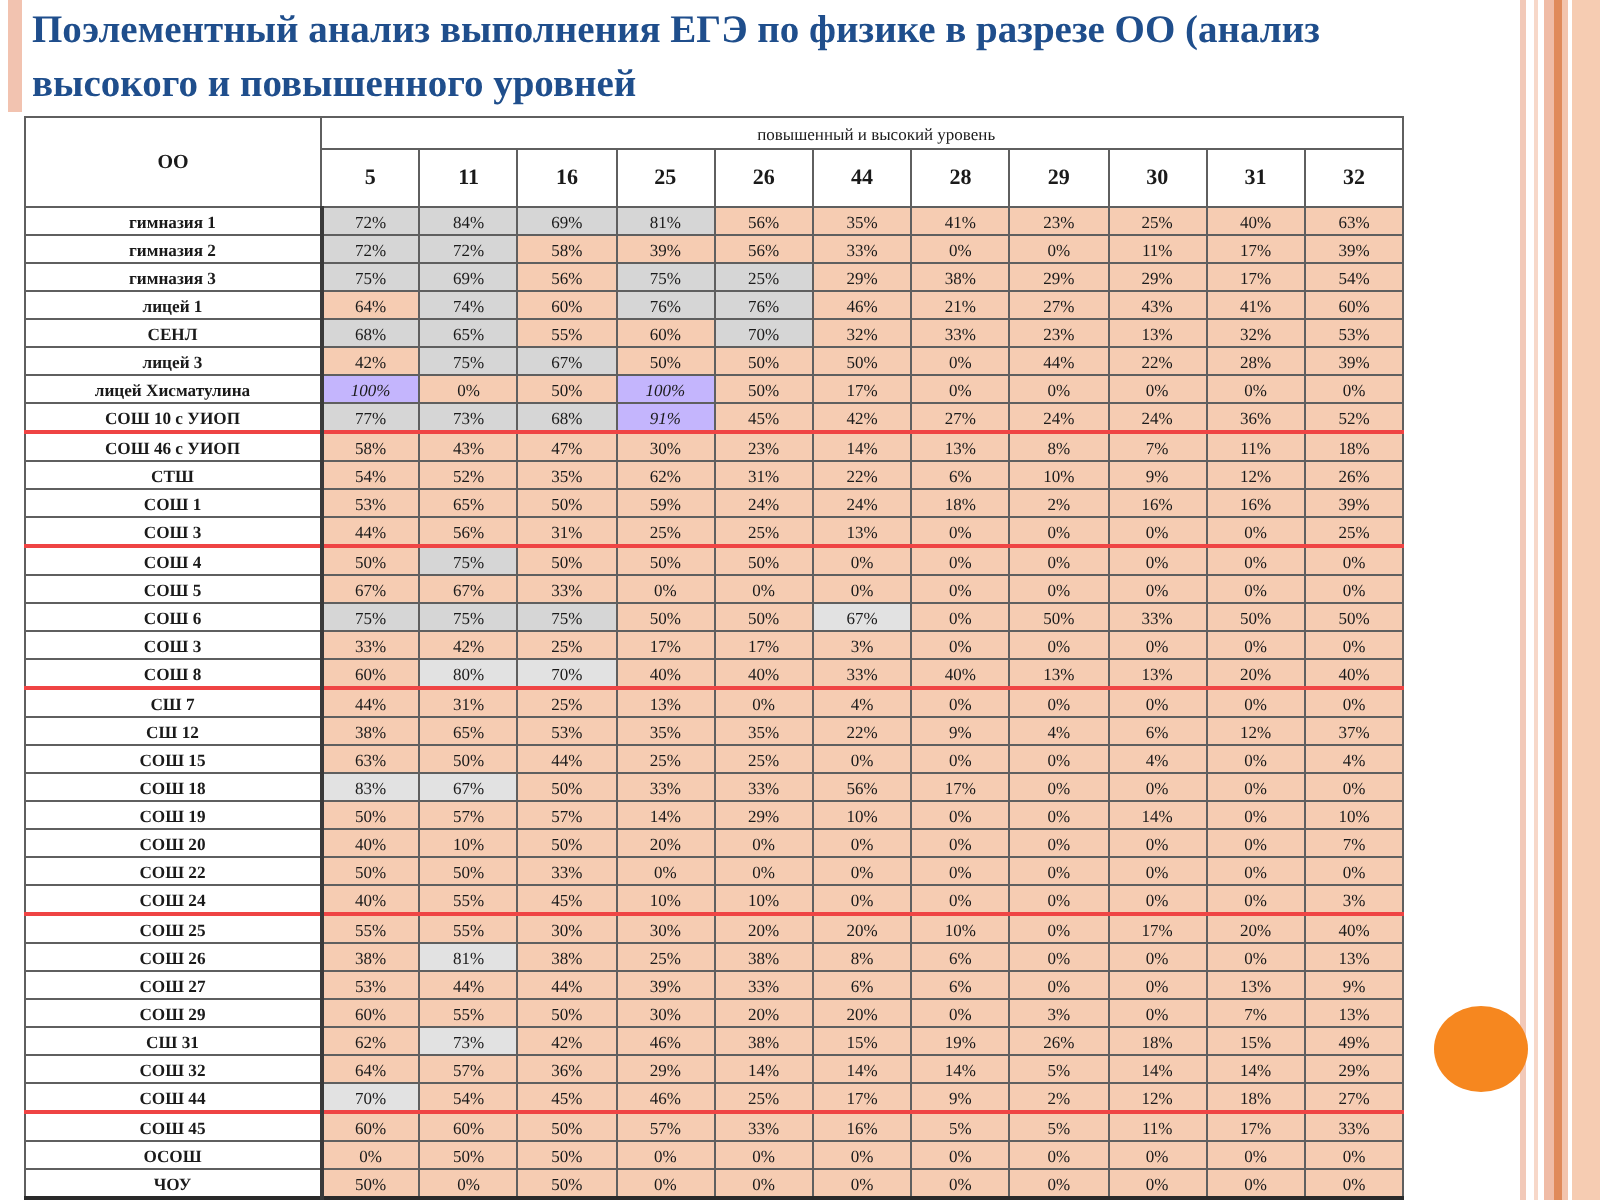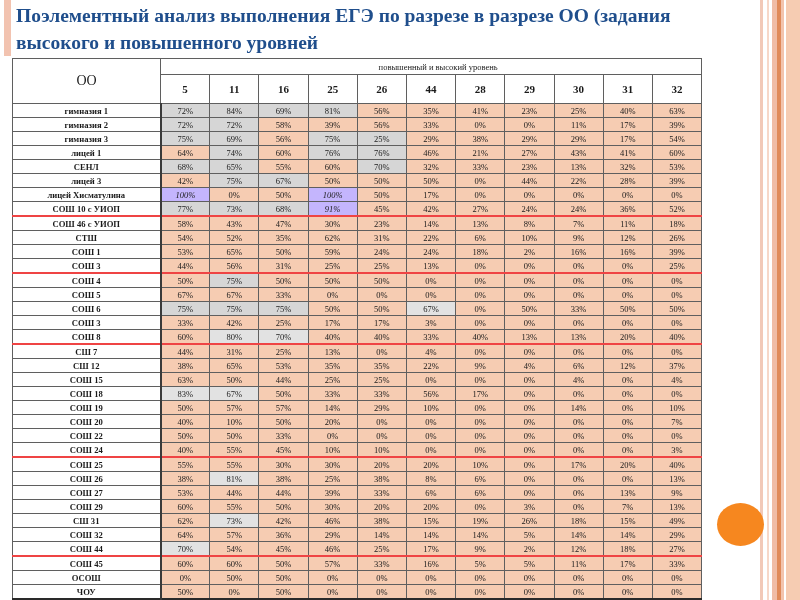--- a/index.html
+++ b/index.html
@@ -59,21 +59,21 @@
     overflow:hidden;
     white-space:nowrap;
   }
   col.c-oo{width:148px;}
   col.c-num{width:49.2px;}
 
   thead th.group{
     height:15px;font-size:8.5px;font-weight:normal;background:#ffffff;padding-left:14px;
   }
   thead th.oo-head{
-    font-size:14px;font-weight:normal;background:#ffffff;
+    font-size:10px;font-weight:bold;background:#ffffff;
   }
   thead th.colnum{
     height:28px;font-size:11px;font-weight:bold;background:#ffffff;
   }
   td.oo{
     font-weight:bold;font-size:8.6px;background:#ffffff;
     border-left:1px solid #5f5f5f;border-right:2px solid #3a3a3a;margin-top:43px;
   }
   
   td.v-orange{background:#f6ccb2;}
@@ -102,21 +102,21 @@
     <div class="stripe" style="background: rgb(255, 255, 255); width: 3px;"></div>
     <div class="stripe" style="background: rgb(240, 188, 166); width: 5px;"></div>
     <div class="stripe" style="background: rgb(224, 138, 90); width: 4px;"></div>
     <div class="stripe" style="background: rgb(243, 196, 173); width: 3px;"></div>
     <div class="stripe" style="background: rgb(255, 255, 255); width: 2px;"></div>
     <div class="stripe" style="background: rgb(246, 204, 178); width: 14px;"></div>
   </div>
 
 <div id="orange-ellipse"></div>
 
-<div id="title">Поэлементный анализ выполнения ЕГЭ по разрезе в разрезе ОО (задания высокого и повышенного уровней</div>
+<div id="title">Поэлементный анализ выполнения ЕГЭ по физике в разрезе ОО (анализ высокого и повышенного уровней</div>
 
 <div id="table-wrap">
   <table>
     <colgroup id="colgroup">
         <col class="c-oo">
         <col class="c-num">
         <col class="c-num">
         <col class="c-num">
         <col class="c-num">
         <col class="c-num">

